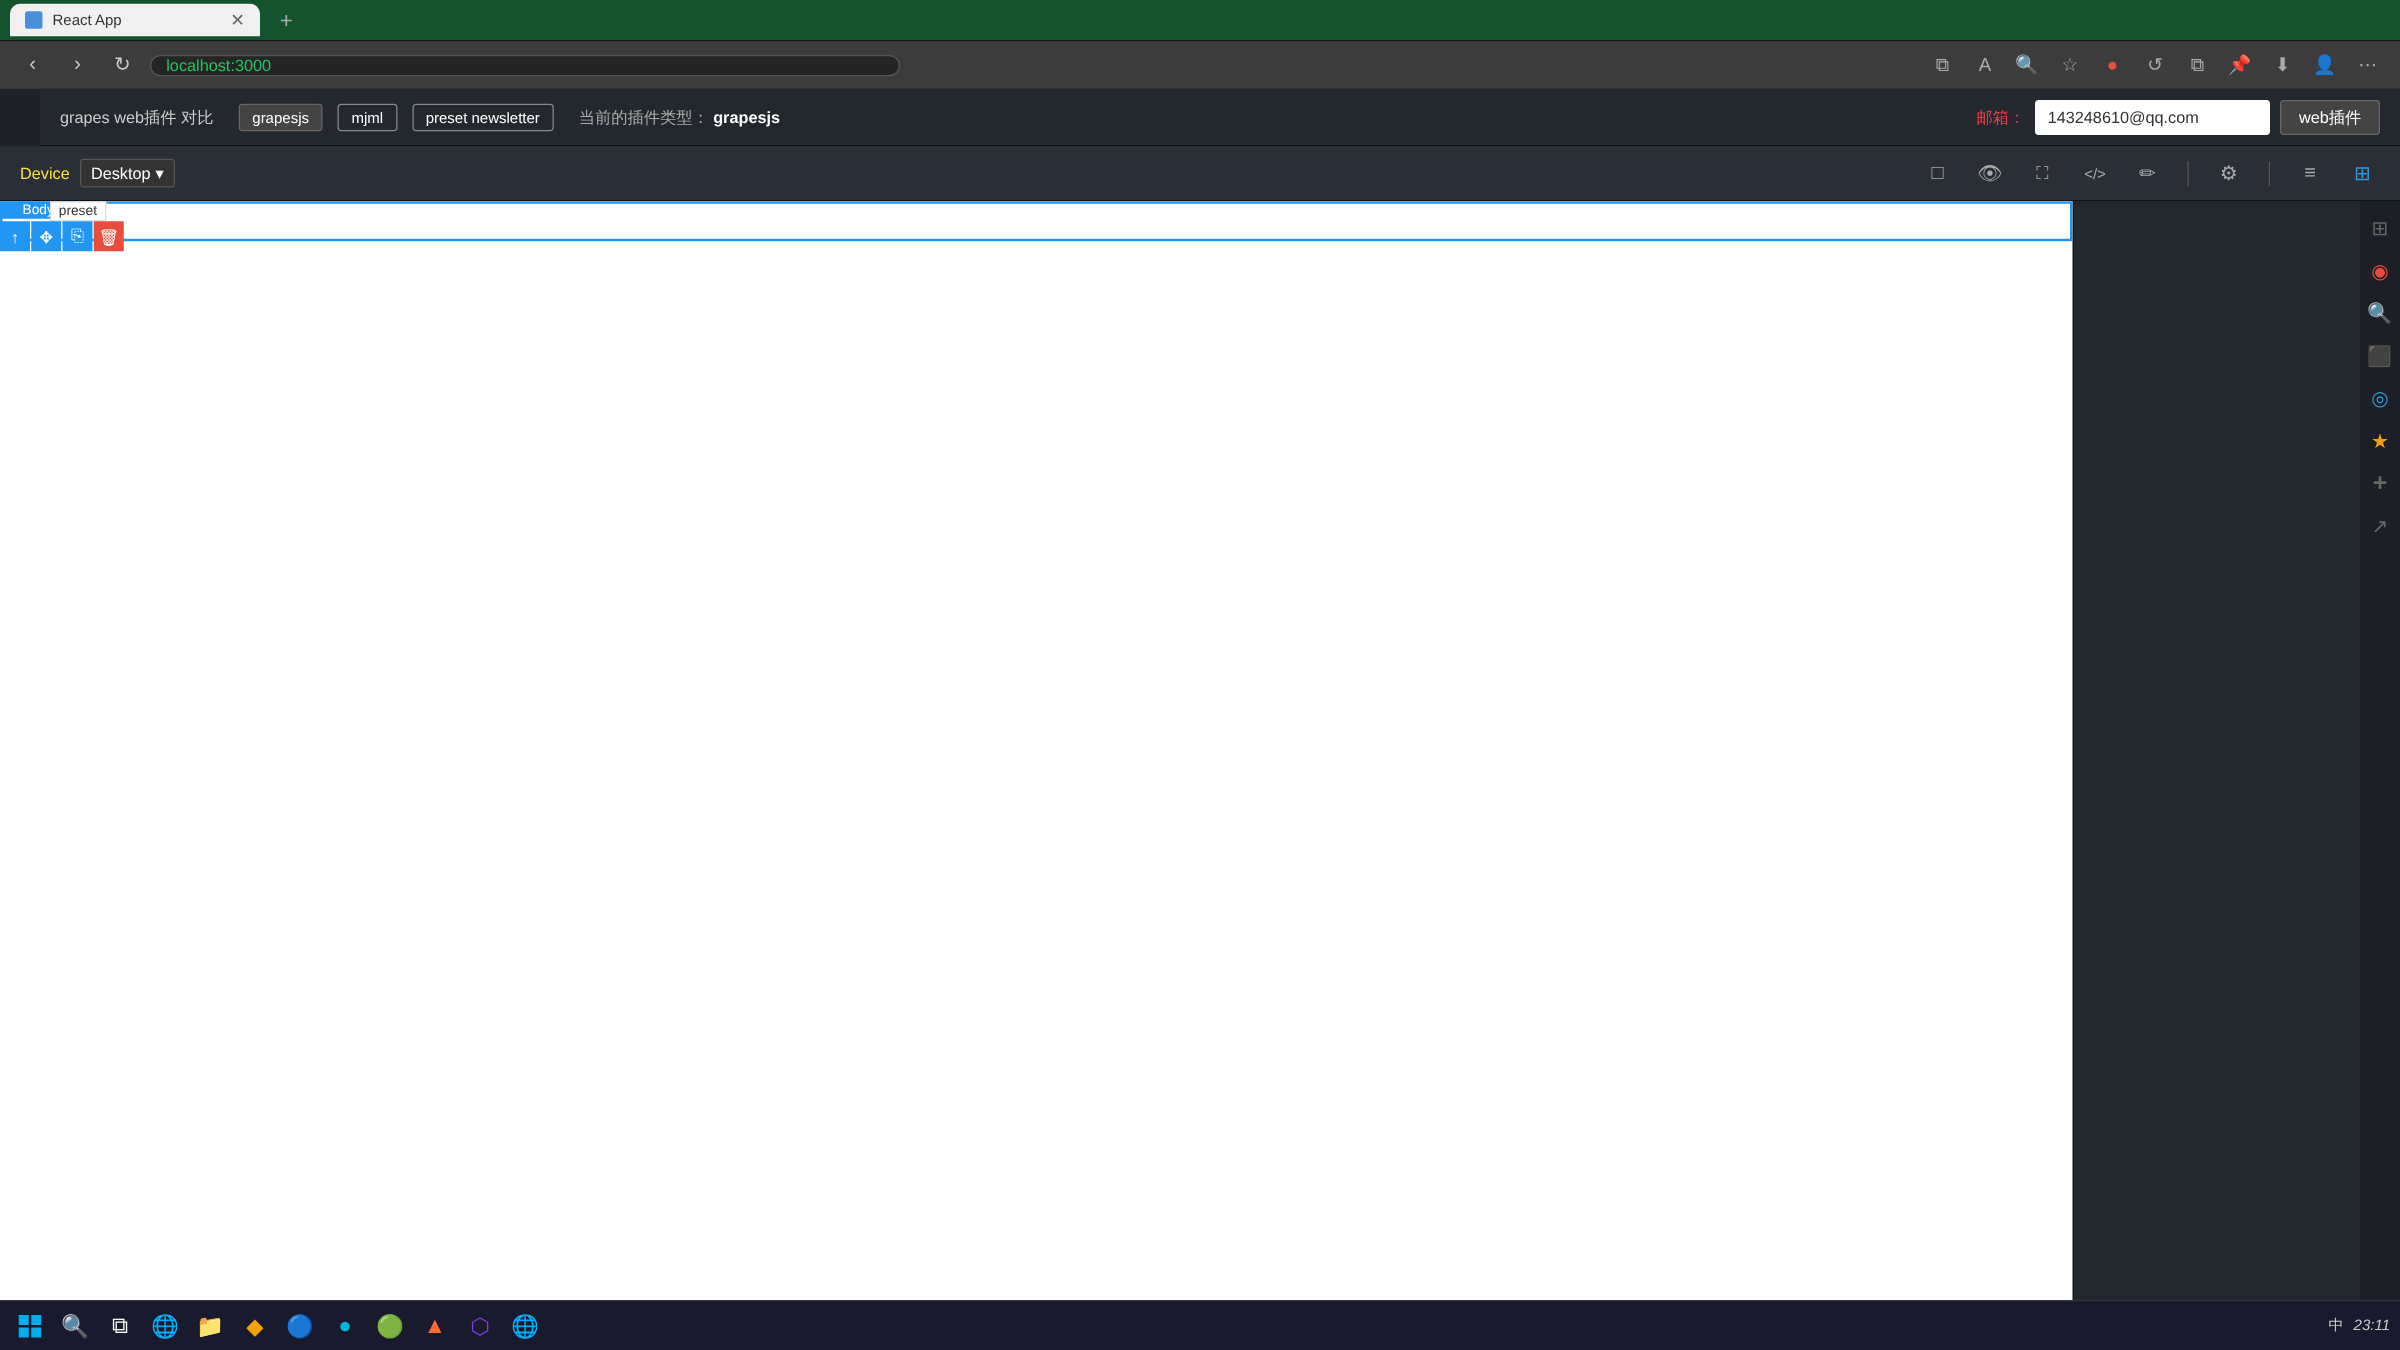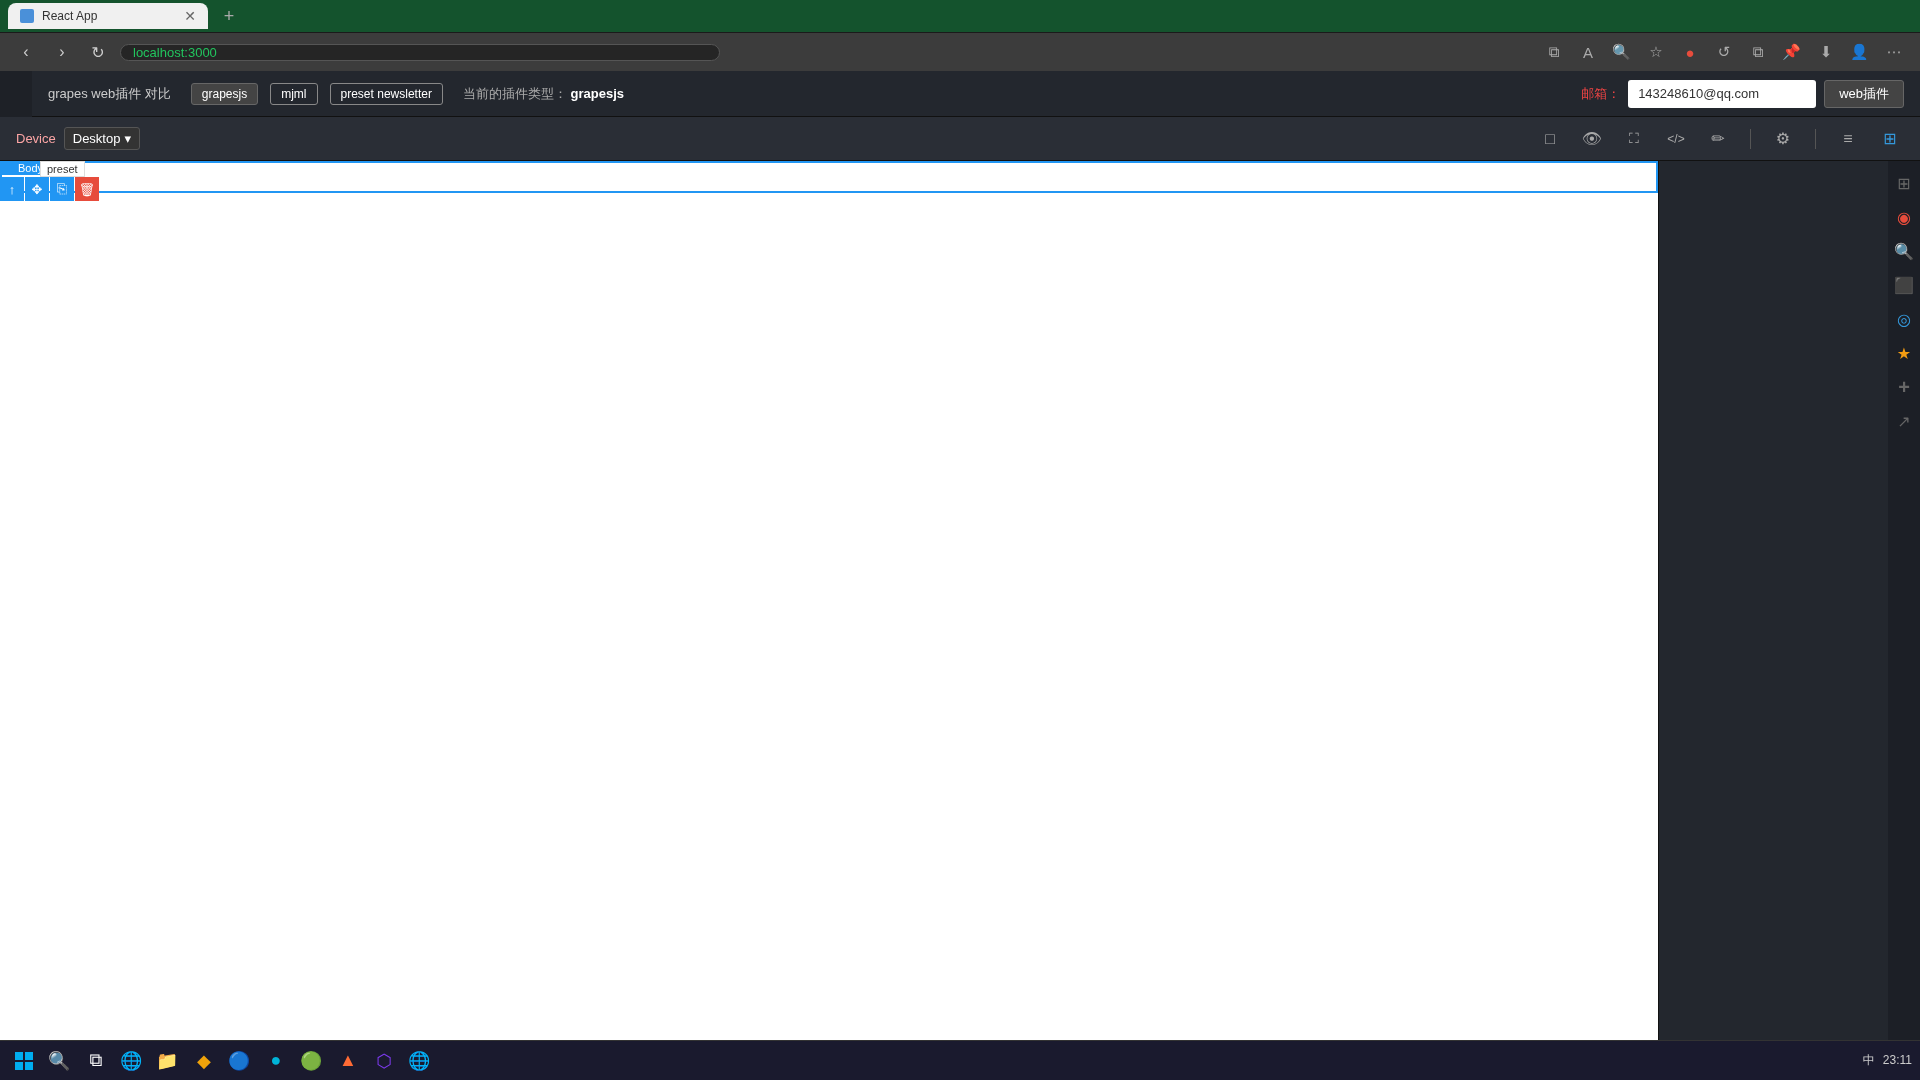--- a/index.html
+++ b/index.html
@@ -25,21 +25,21 @@
     .plugin-btn-active { background: #444; color: #fff; border-color: #666; }
     .plugin-btn-outline { background: transparent; color: #fff; border-color: #888; }
     .current-plugin { color: #aaa; font-size: 13px; margin-left: 8px; }
     .email-section { margin-left: auto; display: flex; align-items: center; gap: 8px; }
     .email-label { color: #ef4444; font-size: 13px; }
     .email-input { background: #fff; color: #333; border: none; border-radius: 3px; padding: 4px 10px; font-size: 13px; width: 188px; height: 28px; }
     .send-btn { background: #444; color: #fff; border: 1px solid #666; border-radius: 3px; padding: 4px 14px; font-size: 13px; cursor: pointer; height: 28px; }
 
     
     .editor-toolbar { background: #2a2e36; height: 44px; display: flex; align-items: center; padding: 0 16px; border-bottom: 1px solid #111; gap: 8px; }
-    .device-label { color: #fca5a5; font-size: 13px; }
+    .device-label { color: #fde047; font-size: 13px; }
     .device-select { background: #333; color: #fff; border: 1px solid #555; border-radius: 3px; padding: 3px 8px; font-size: 13px; cursor: pointer; display: flex; gap: 4px; }
     .toolbar-right { margin-left: auto; display: flex; align-items: center; gap: 14px; }
     .toolbar-icon { color: #aaa; font-size: 16px; cursor: pointer; display: flex; align-items: center; justify-content: center; width: 28px; height: 28px; }
     .toolbar-separator { width: 1px; height: 20px; background: #555; margin: 0 4px; }
 
     
     .main-layout { display: flex; height: calc(1080px - 33px - 38px - 46px - 44px); }
 
     
     .canvas-area { flex: 1; background: #b0b0b0; position: relative; overflow: hidden; }
@@ -54,21 +54,21 @@
     .right-panel { width: 230px; background: #23272e; border-left: 1px solid #111; display: flex; flex-direction: column; }
     .right-icon { color: #666; font-size: 16px; width: 28px; height: 28px; display: flex; align-items: center; justify-content: center; cursor: pointer; border-radius: 3px; }
     .right-icon-active { color: #e74c3c; }
     .right-icon-yellow { color: #f39c12; }
 
     
     .taskbar { position: fixed; bottom: 0; left: 0; right: 0; height: 40px; background: #1a1a2e; display: flex; align-items: center; padding: 0 8px; gap: 4px; border-top: 1px solid #333; z-index: 1000; }
     .taskbar-start { width: 32px; height: 32px; display: flex; align-items: center; justify-content: center; cursor: pointer; }
     .taskbar-icon { width: 32px; height: 32px; display: flex; align-items: center; justify-content: center; cursor: pointer; font-size: 18px; border-radius: 4px; }
     .taskbar-right { margin-left: auto; display: flex; align-items: center; gap: 8px; color: #ccc; font-size: 12px; }
-    .taskbar-time { text-align: right; line-height: 1.4; }
+    .taskbar-time { text-align: right; line-height: 1.4; font-style: italic; }
 
     .canvas-dashed-border { border-bottom: 1px dashed #aaa; position: absolute; bottom: 0; left: 0; right: 0; }
 
     .side-icons-panel { width: 32px; background: #1c1f26; display: flex; flex-direction: column; align-items: center; padding-top: 8px; gap: 6px; }
   </style>
 </head>
 <body>
 
 <div class="browser-chrome">
   <div class="browser-tab">

